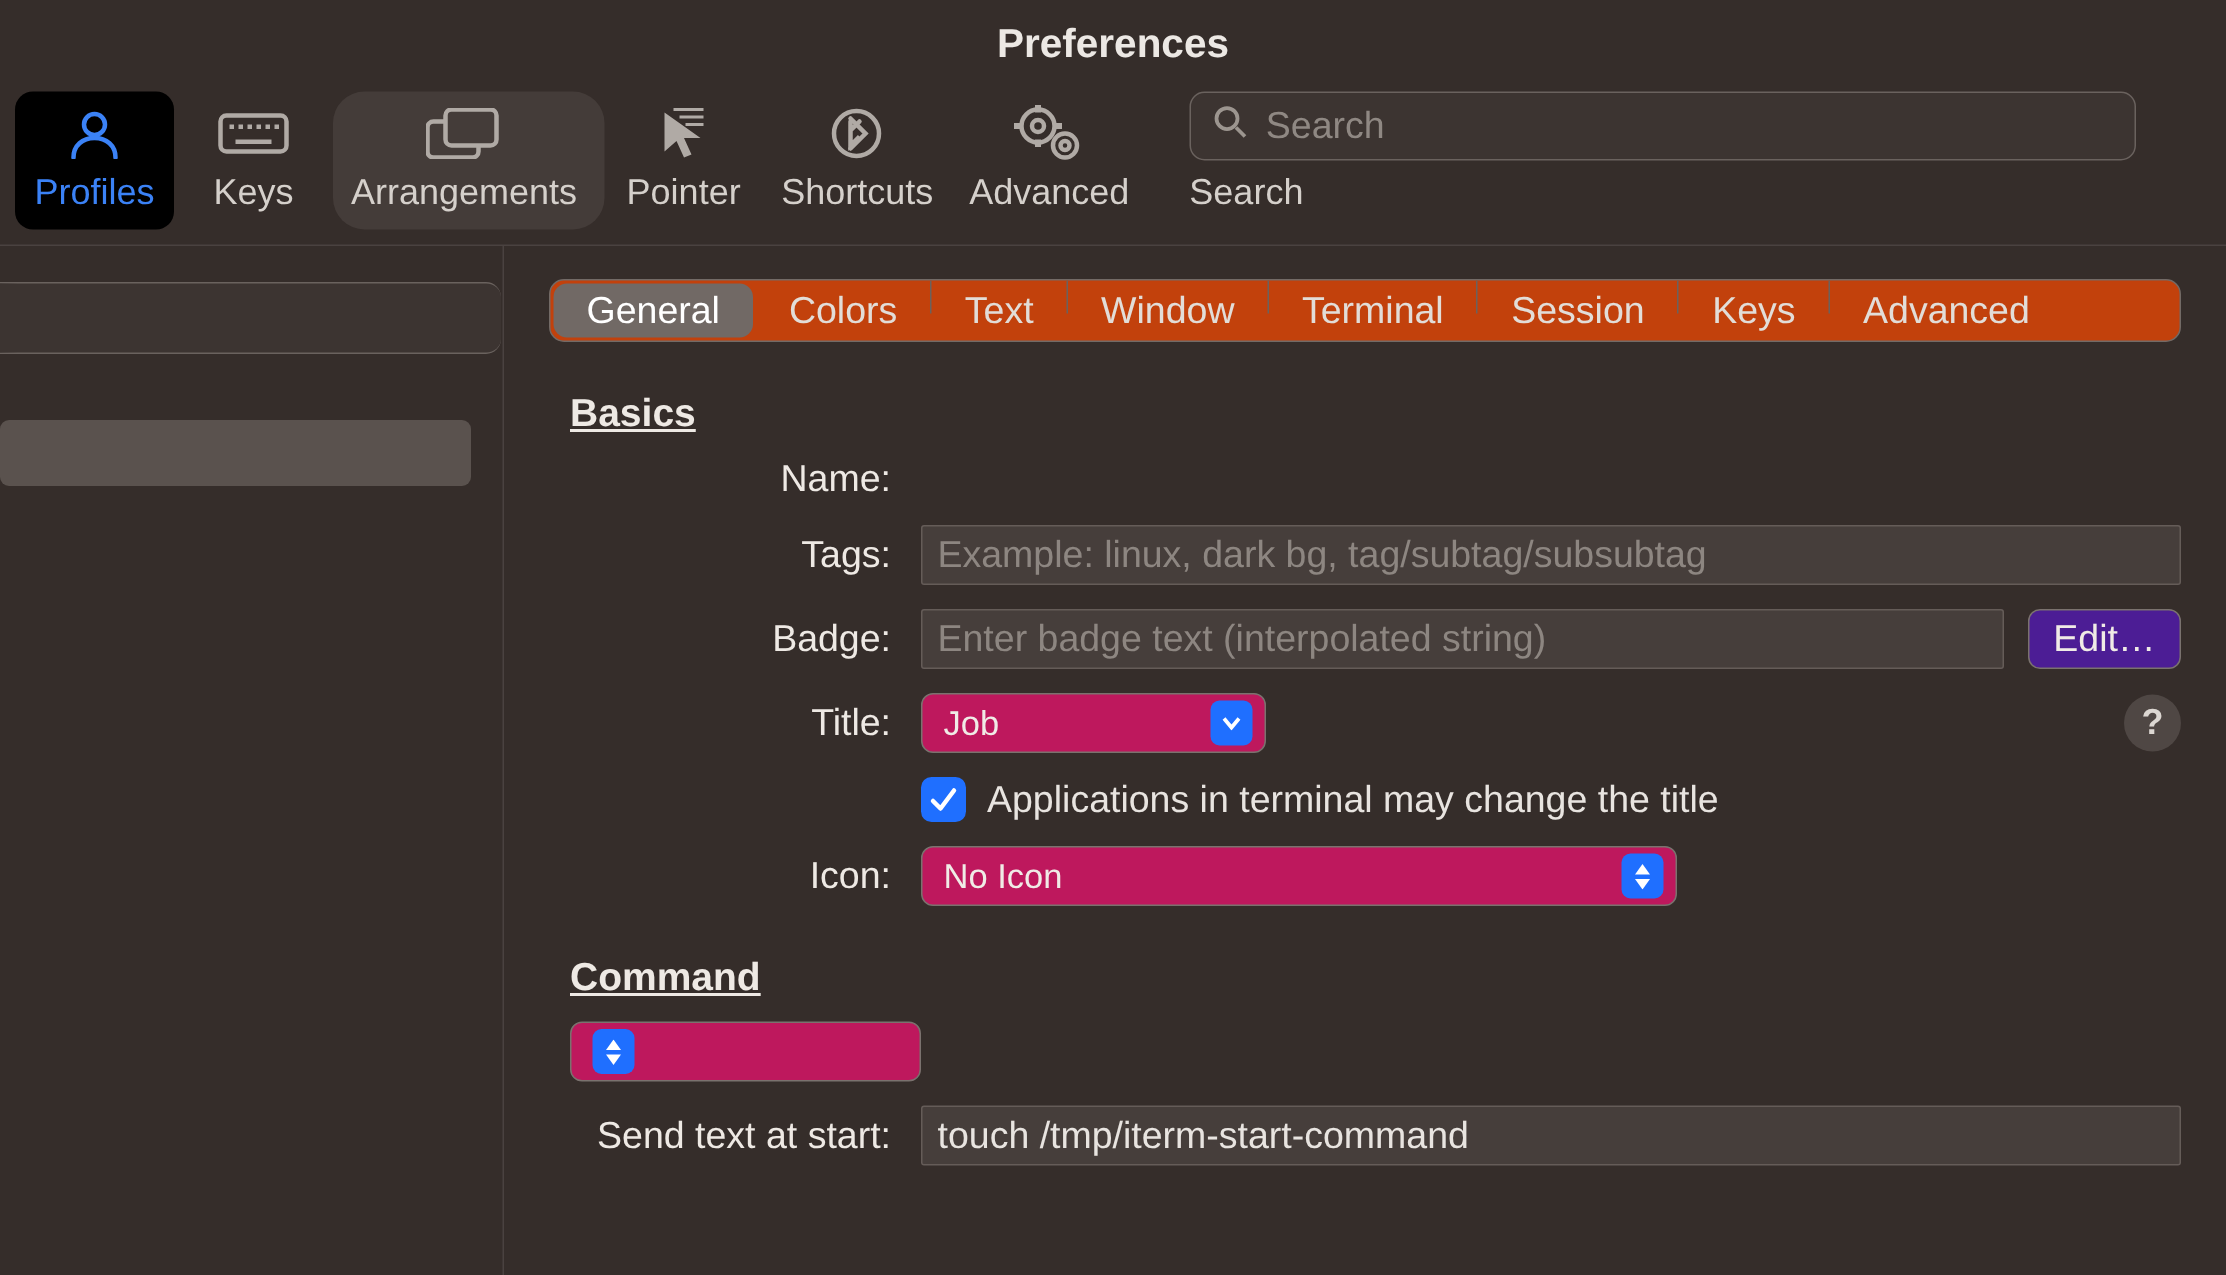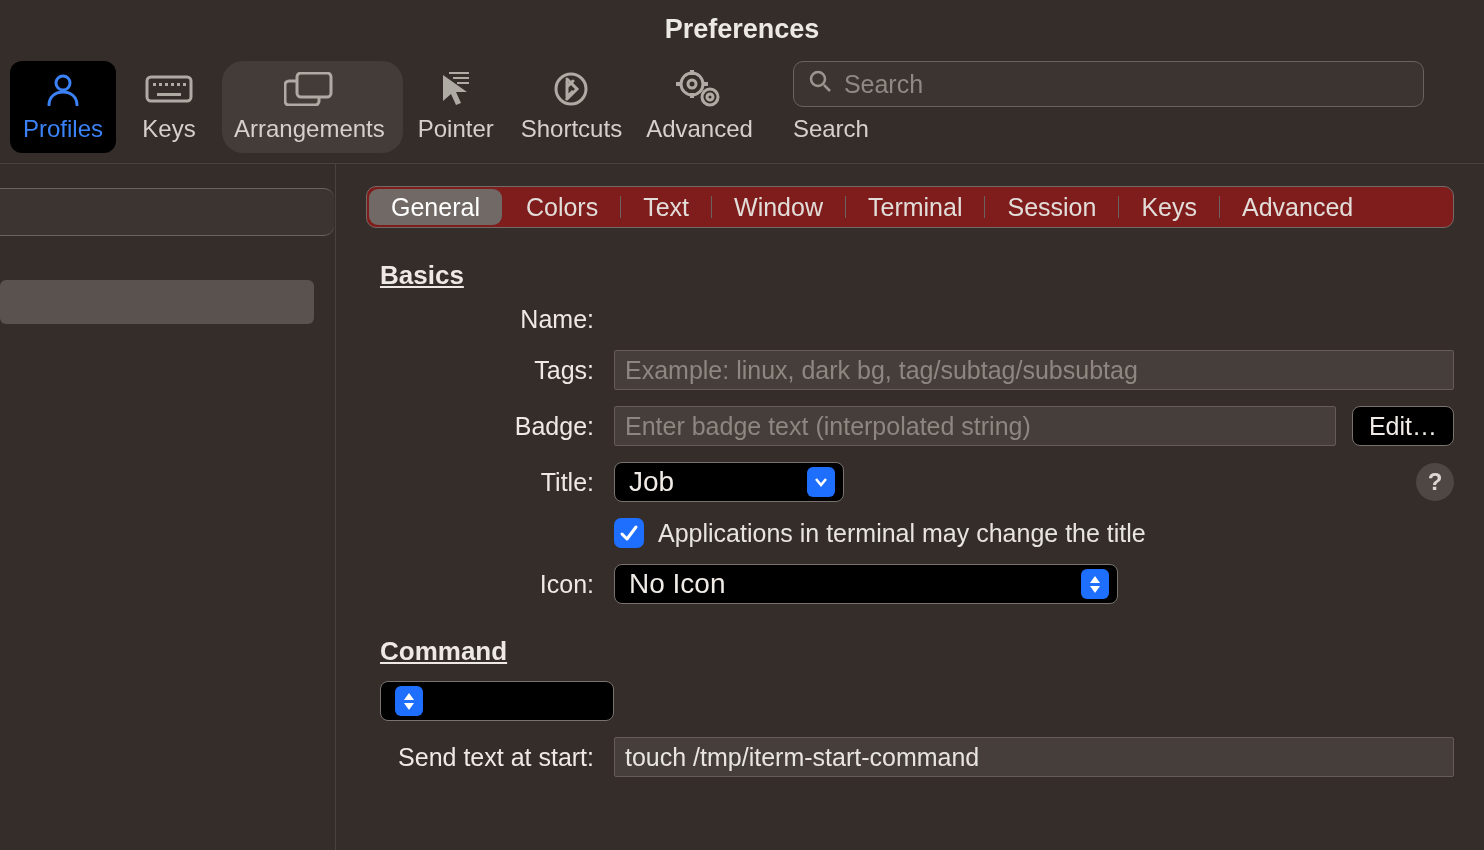--- a/index.html
+++ b/index.html
@@ -95,26 +95,26 @@
     .profile-row {
       height: 44px;
       background: #5a524e;
       margin: 0 20px 0 0;
       border-radius: 6px;
       width: 314px;
     }
     .main { flex: 1; padding: 22px 30px 0 30px; }
     .tabbar {
       display: flex;
-      align-items: center;
+      align-items: flex-start;
       border: 1px solid #726a66;
       border-radius: 10px;
       height: 42px;
       overflow: hidden;
-      background: #7f1d1d;
+      background: #c2410c;
     }
     .tab {
       padding: 0 22px;
       height: 100%;
       display: flex;
       align-items: center;
       font-size: 25px;
       color: #e2ddd8;
       position: relative;
     }
@@ -159,47 +159,47 @@
       background: #463e3b;
       border: 1px solid #655c58;
       border-radius: 2px;
       color: #e8e4e0;
       font-size: 25px;
       padding: 0 10px;
     }
     .text-input::placeholder { color: #8d8681; }
     .select {
       height: 40px;
-      background: #000000;
+      background: #be185d;
       border: 1px solid #7a726e;
       border-radius: 8px;
       display: flex;
       align-items: center;
       padding: 0 8px 0 14px;
-      font-size: 28px;
+      font-size: 23px;
       color: #f0ebe6;
       position: relative;
     }
     .select-text { flex: 1; padding-right: 10px;}
     .stepper {
       width: 28px;
       height: 30px;
       background: #1f6fff;
       border-radius: 6px;
       display: flex;
       flex-direction: column;
       align-items: center;
       justify-content: center;
       gap: 1px;
     }
     .stepper svg { display: block; }
     .btn {
       height: 40px;
       padding: 0 16px;
-      background: #000000;
+      background: #4c1d95;
       border: 1px solid #7a726e;
       border-radius: 8px;
       color: #f0ebe6;
       font-size: 25px;
       display: flex;
       align-items: center;
     }
     .checkbox {
       width: 30px;
       height: 30px;

